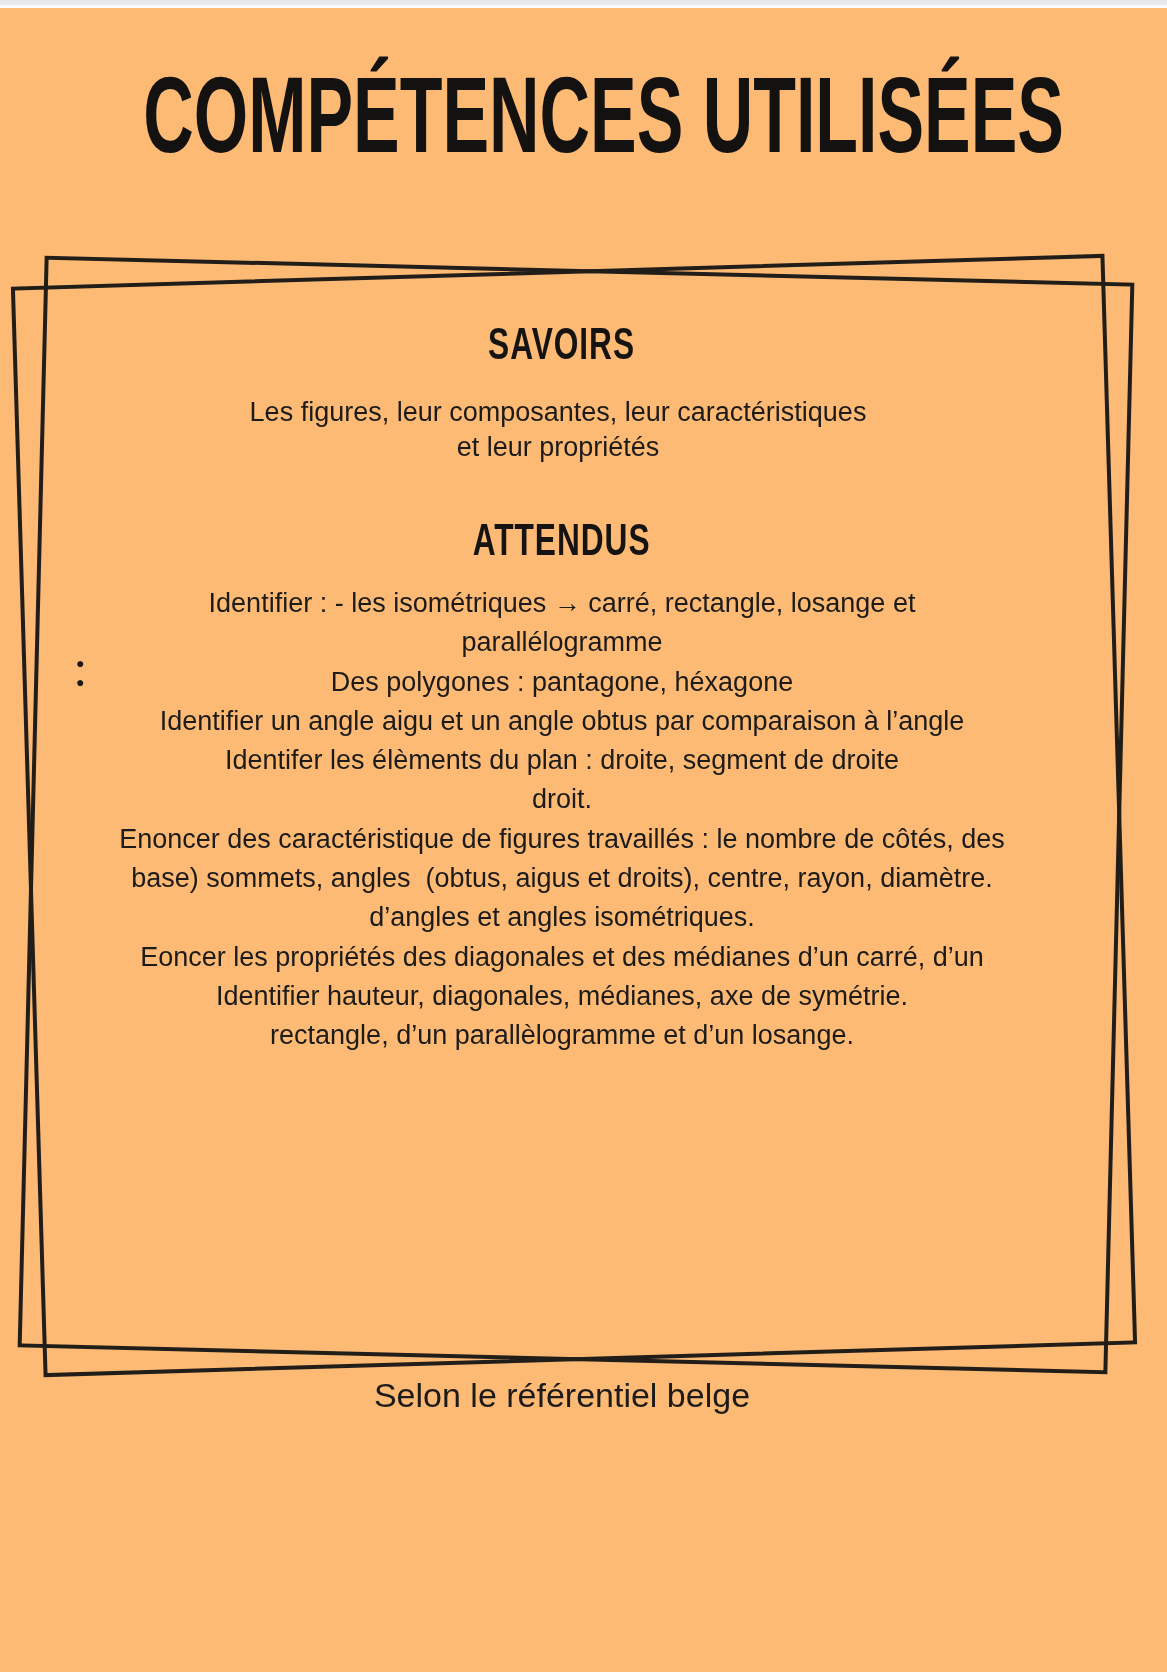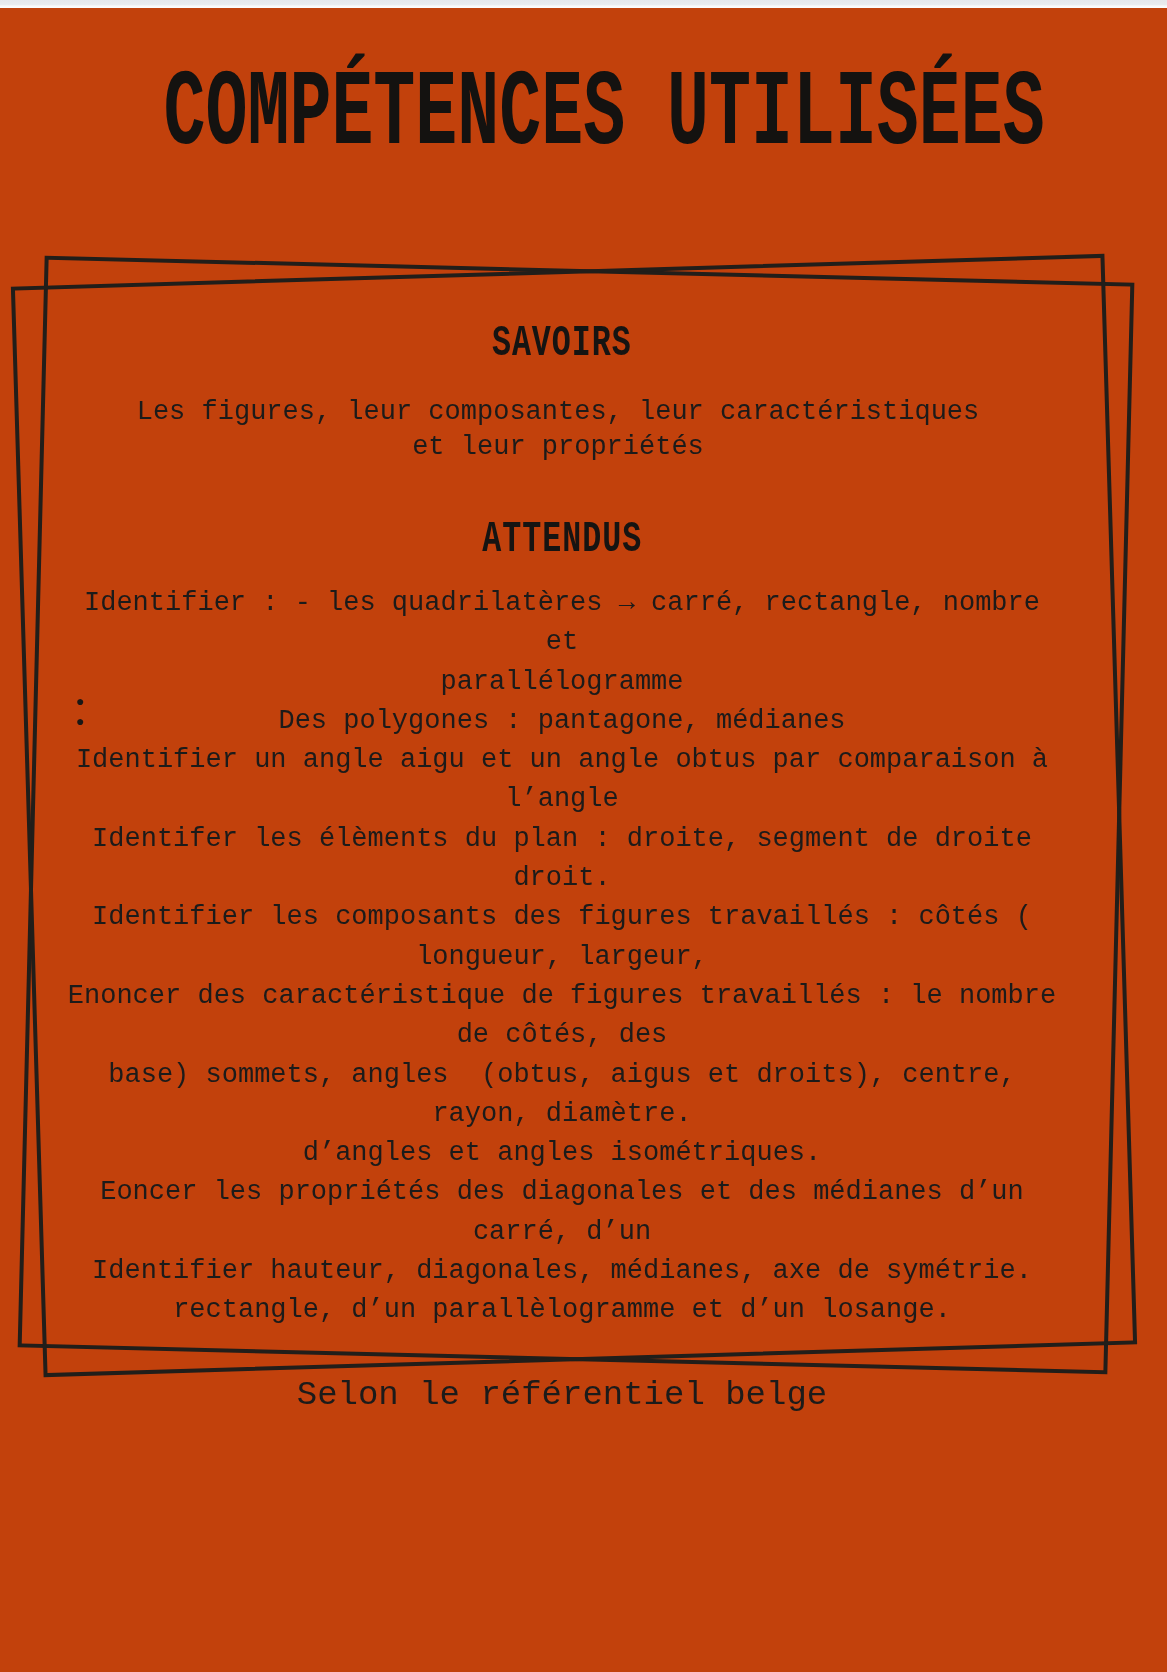--- a/index.html
+++ b/index.html
@@ -1,22 +1,22 @@
 <!DOCTYPE html>
 <html><head>
 <meta charset="utf-8">
 <style>
   html, body { margin: 0; padding: 0; }
   .page {
     position: relative;
     width: 1167px;
     height: 1672px;
-    background: #c2410c;
+    background: #fdba74;
     overflow: hidden;
-    font-family: Liberation Mono, monospace;
+    font-family: Liberation Sans, sans-serif;
     color: #1c1b1a;
   }
   .top-strip {
     position: absolute;
     top: 0; left: 0; right: 0;
     height: 8px;
     background: linear-gradient(#e5e7eb 0%, #e9ebee 55%, #f8f9fa 75%, #fdfdfd 100%);
   }
   
   .title-wrap {
@@ -146,28 +146,27 @@
     <div class="savoirs-body">
       <div class="t-line">Les figures, leur composantes, leur caractéristiques</div>
       <div class="t-line">et leur propriétés</div>
     </div>
 
     <div class="section-heading attendus-heading">
       <span class="heading-text">ATTENDUS</span>
     </div>
 
     <div class="attendus-body">
-      <div class="t-line">Identifier : - les quadrilatères → carré, rectangle, nombre et</div>
+      <div class="t-line">Identifier : - les isométriques → carré, rectangle, losange et</div>
       <div class="t-line">parallélogramme</div>
       <div class="t-line bulleted"><span class="bullet-dot">●</span></div>
-      <div class="t-line bulleted"><span class="bullet-dot">●</span><span>Des polygones : pantagone, médianes</span></div>
+      <div class="t-line bulleted"><span class="bullet-dot">●</span><span>Des polygones : pantagone, héxagone</span></div>
       <div class="t-line">Identifier un angle aigu et un angle obtus par comparaison à l’angle</div>
       <div class="t-line">Identifer les élèments du plan : droite, segment de droite</div>
       <div class="t-line">droit.</div>
-      <div class="t-line">Identifier les composants des figures travaillés : côtés ( longueur, largeur,</div>
       <div class="t-line">Enoncer des caractéristique de figures travaillés : le nombre de côtés, des</div>
       <div class="t-line">base) sommets, angles  (obtus, aigus et droits), centre, rayon, diamètre.</div>
       <div class="t-line">d’angles et angles isométriques.</div>
       <div class="t-line">Eoncer les propriétés des diagonales et des médianes d’un carré, d’un</div>
       <div class="t-line">Identifier hauteur, diagonales, médianes, axe de symétrie.</div>
       <div class="t-line">rectangle, d’un parallèlogramme et d’un losange.</div>
     </div>
 
   </div>
 

